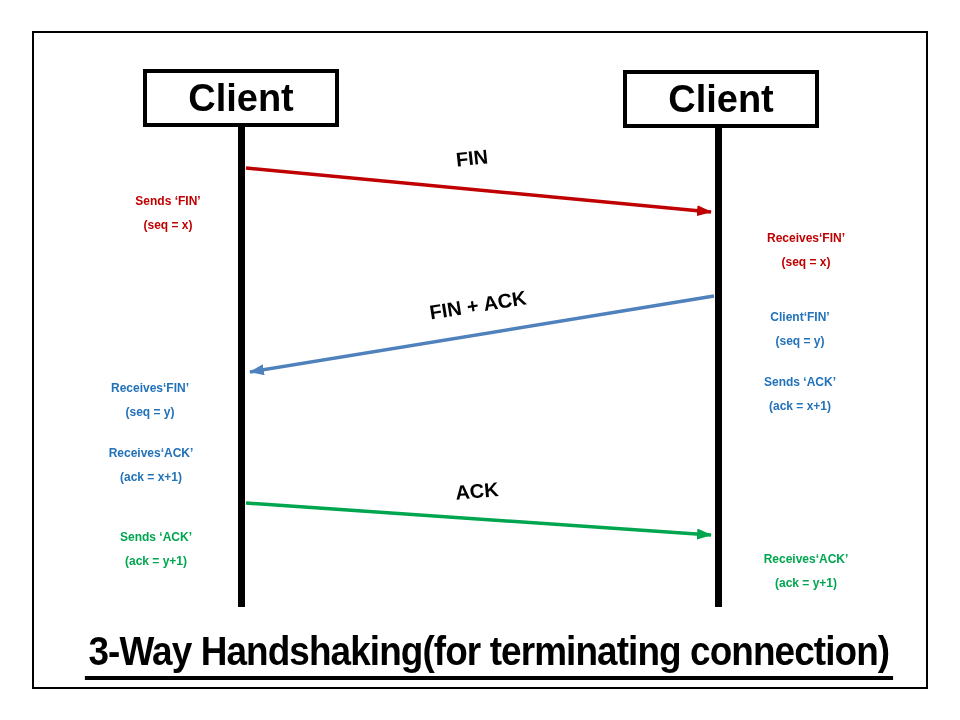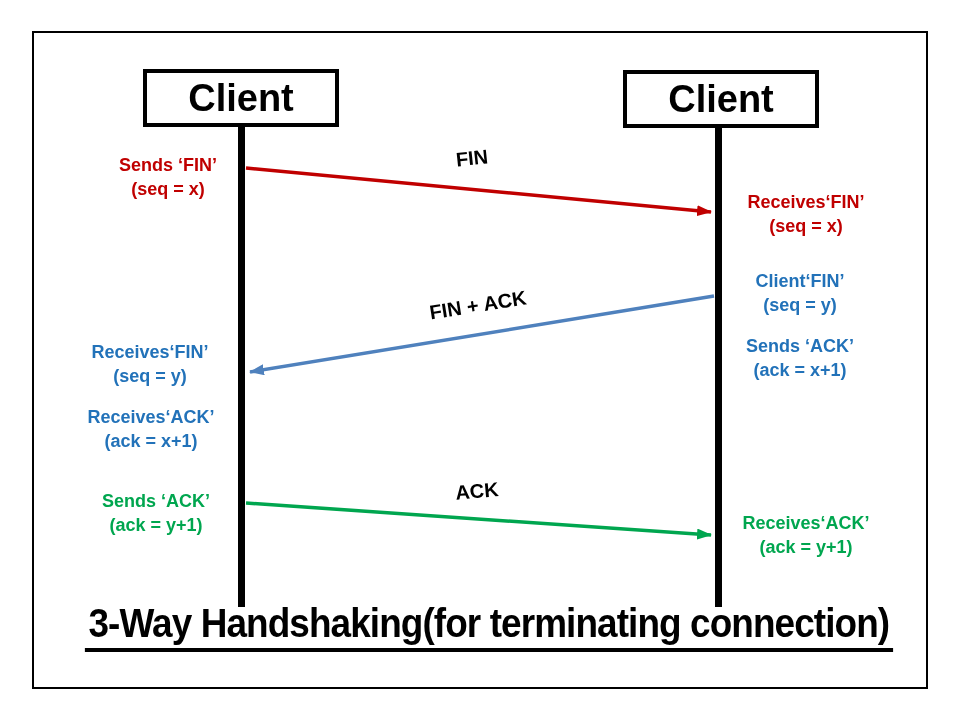--- a/index.html
+++ b/index.html
@@ -59,45 +59,46 @@
     top: 0;
     width: 960px;
     height: 720px;
     z-index: 2;
     pointer-events: none;
   }
   .note {
     position: absolute;
     width: 170px;
     text-align: center;
-    font-size: 18px;
+    font-size: 12px;
     font-weight: bold;
     line-height: 24px;
     white-space: nowrap;
     z-index: 4;
+    margin-top: 36px;
   }
   .c-red   { color: var(--red, #C00000); }
   .c-blue  { color: var(--blue, #2272B9); }
   .c-green { color: var(--green, #00A64F); }
   .msg-label {
     position: absolute;
     text-align: center;
     font-size: 20px;
     font-weight: bold;
     color: #000000;
     white-space: nowrap;
     z-index: 4;
   }
   .msg-label.fin     { left: 432px; top: 147px; width: 80px;  transform: rotate(-6deg); }
   .msg-label.fin-ack { left: 398px; top: 294px; width: 160px; transform: rotate(-9deg); }
   .msg-label.ack     { left: 437px; top: 480px; width: 80px;  transform: rotate(-5deg); }
   .title-bar {
     position: absolute;
     left: 40px;
-    top: 600px;
+    top: 628px;
     width: 880px;
     text-align: center;
     z-index: 4;
   }
   .title-text {
     display: inline-block;
     font-size: 41px;
     font-weight: bold;
     line-height: 46px;
     color: #000000;

